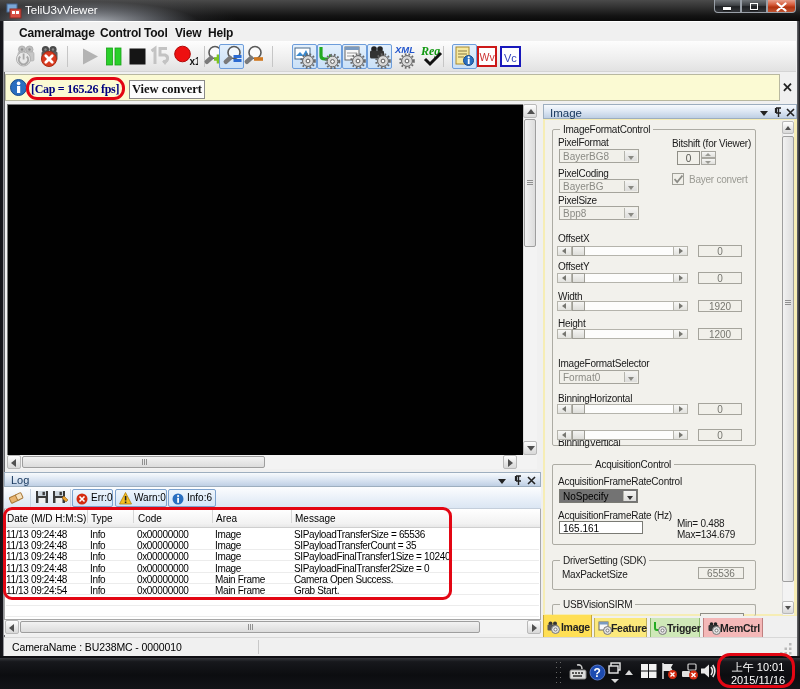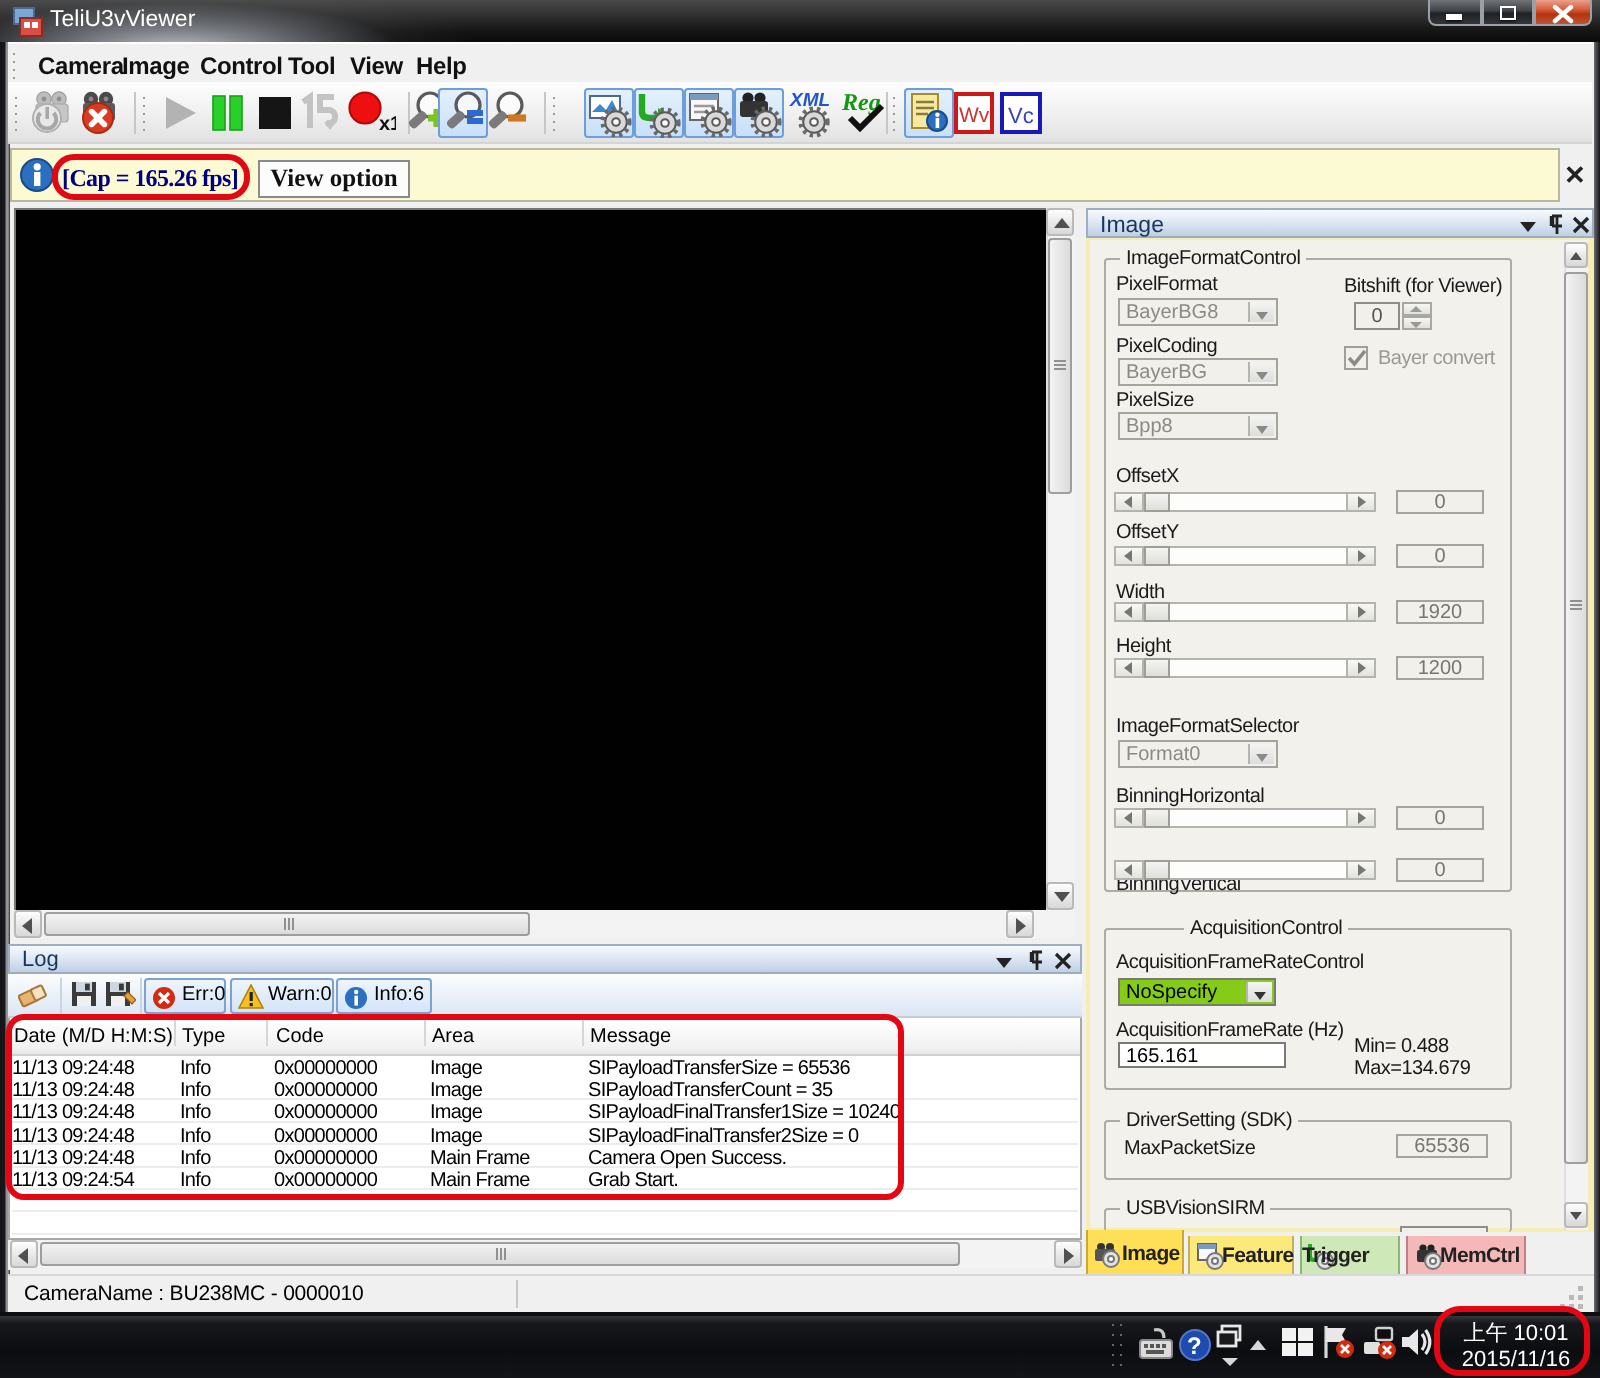--- a/index.html
+++ b/index.html
@@ -280,21 +280,21 @@
 </div>
 
 <div id="infobar"></div>
 <svg class="abs" style="left:10px;top:79px;" width="17" height="17">
   <circle cx="8.5" cy="8.5" r="8" fill="#2a6fc0" stroke="#1a4a88"></circle>
   <rect x="7" y="7" width="3.2" height="7" fill="#fff"></rect>
   <circle cx="8.6" cy="4.4" r="1.8" fill="#fff"></circle>
 </svg>
 <div id="capfps">[Cap = 165.26 fps]</div>
 <div id="redrect1"></div>
-<div id="viewopt">View option</div>
+<div id="viewopt">View convert</div>
 <div id="infoclose">✕</div>
 
 <div id="video"></div>
 <div id="vid-scroll">
 
 <div class="sbtrack-v" style="left:523px;top:104px;width:14px;height:351px;"></div>
 <div class="sbbtn" style="left:523px;top:104px;width:14px;height:14px;"></div>
 <div class="tri" style="left:527px;top:109px;border-left:4px solid transparent;border-right:4px solid transparent;border-bottom:5px solid #505050;"></div>
 <div class="sbthumb-v" style="left:524px;top:119px;width:12px;height:128px;"></div>
 <div class="abs" style="left:527px;top:180px;width:6px;height:1px;background:#909090;box-shadow:0 2px 0 #909090,0 4px 0 #909090;"></div>
@@ -532,21 +532,21 @@
 <div class="sld" style="left:557px;top:430px;width:131px;"></div>
 <div class="sldbtn" style="left:557px;top:430px;"></div>
       <div class="tri" style="left:562px;top:432px;border-top:3px solid transparent;border-bottom:3px solid transparent;border-right:4px solid #777771;"></div>
 <div class="abs" style="left:572px;top:430px;width:13px;height:10px;background:linear-gradient(#f4f4f2,#dedeDA);border:1px solid #9f9e96;"></div>
 <div class="sldbtn" style="left:673px;top:430px;"></div>
       <div class="tri" style="left:679px;top:432px;border-top:3px solid transparent;border-bottom:3px solid transparent;border-left:4px solid #777771;"></div>
 <div class="valbox" style="left:698px;top:429px;width:44px;">0</div>
 <div class="gbox" style="left:552px;top:464px;width:204px;height:81px;"></div>
 <div class="gtitle" style="left:592px;top:459px;">AcquisitionControl</div>
 <div class="glabel" style="left:558px;top:476px;">AcquisitionFrameRateControl</div>
-<div class="dd" style="left:559px;top:489px;width:79px;background:#84cc16;border-color:#7a7a74;padding-left:13px;">
+<div class="dd" style="left:559px;top:489px;width:79px;background:#737373;border-color:#7a7a74;padding-left:13px;">
         <span class="ddtxt" style="color:#000;">NoSpecify</span>
         <span class="ddbtn"></span>
         <span class="tri" style="right:4px;top:6px;border-left:3.5px solid transparent;border-right:3.5px solid transparent;border-top:4px solid #333;"></span>
       </div>
 <div class="glabel" style="left:558px;top:510px;">AcquisitionFrameRate (Hz)</div>
 <div class="abs" style="left:559px;top:521px;width:84px;height:13px;background:#fff;border:1px solid #7a7a74;font-size:10px;color:#000;padding:1px 0 0 3px;">165.161</div>
 <div class="glabel" style="left:677px;top:518px;">Min= 0.488</div>
 <div class="glabel" style="left:677px;top:529px;">Max=134.679</div>
 <div class="gbox" style="left:552px;top:560px;width:204px;height:30px;"></div>
 <div class="gtitle" style="left:560px;top:555px;">DriverSetting (SDK)</div>
@@ -581,21 +581,21 @@
         </svg>
   <span style="position:absolute;left:16px;top:4px;font-weight:bold;font-size:10.5px;letter-spacing:-0.3px;">Feature</span>
       </div>
 <div class="rtab" style="left:650px;top:618px;width:50px;height:23px;background:#cfe8b8;border-color:#8ab870;">
   <svg class="abs" style="left:2px;top:3px;" width="14" height="14">
           <path d="M2 1 L2 7 Q2 9 4 9 L8 9" stroke="#22aa22" stroke-width="2" fill="none"></path>
           <path d="M6.5 6 L11 9 L6.5 12 Z" fill="#22aa22"></path>
           <circle cx="9.5" cy="9.5" r="4" fill="#e2e2e2" stroke="#777"></circle>
           <circle cx="9.5" cy="9.5" r="1.5" fill="#fff" stroke="#777"></circle>
         </svg>
-  <span style="position:absolute;left:0;top:4px;font-weight:bold;font-size:10.5px;letter-spacing:-0.3px;">Trigger</span>
+  <span style="position:absolute;left:16px;top:4px;font-weight:bold;font-size:10.5px;letter-spacing:-0.3px;">Trigger</span>
       </div>
 <div class="rtab" style="left:703px;top:618px;width:60px;height:23px;background:#f4b8b8;border-color:#c08080;">
   <svg class="abs" style="left:3px;top:3px;" width="14" height="14">
           <circle cx="4.5" cy="3" r="1.8" fill="#222"></circle>
           <circle cx="8.5" cy="3" r="1.8" fill="#222"></circle>
           <rect x="1.5" y="4" width="10" height="6" rx="1" fill="#333"></rect>
           <circle cx="9.5" cy="9.5" r="4" fill="#e2e2e2" stroke="#777"></circle>
           <circle cx="9.5" cy="9.5" r="1.5" fill="#fff" stroke="#777"></circle>
         </svg>
   <span style="position:absolute;left:16px;top:4px;font-weight:bold;font-size:10.5px;letter-spacing:-0.3px;">MemCtrl</span>

